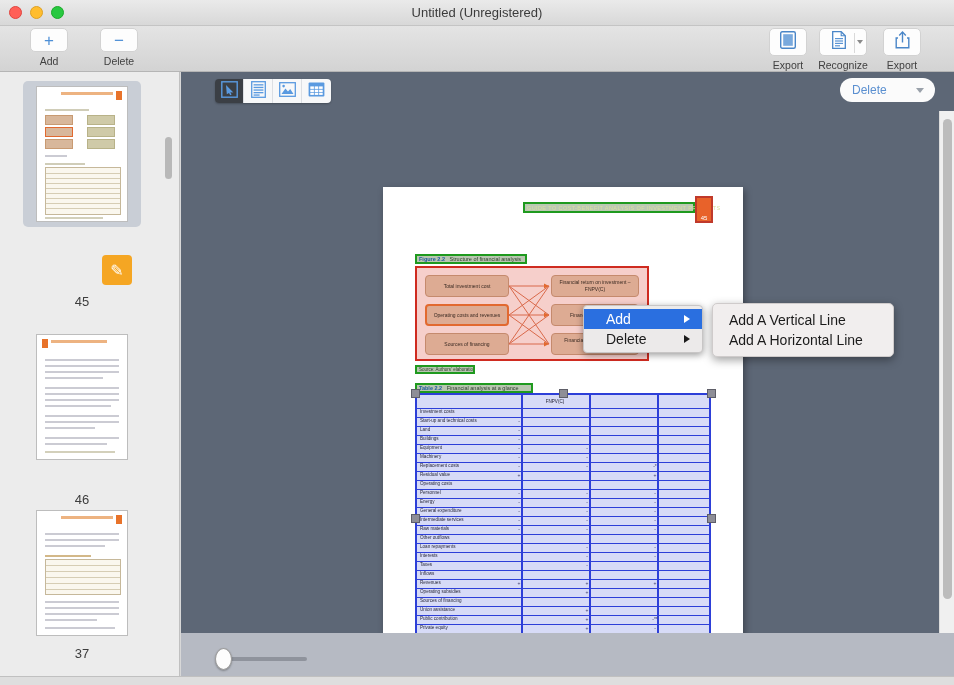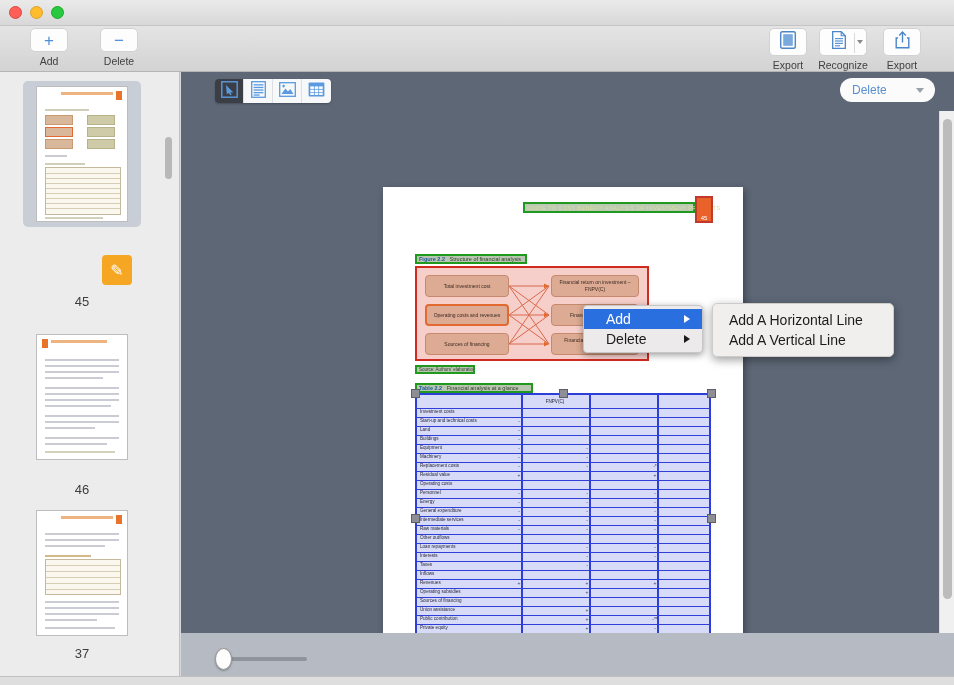--- a/index.html
+++ b/index.html
@@ -291,20 +291,21 @@
 <body>
 
 <div id="app">
 
   <div class="titlebar">
     <div class="traffic">
       <div class="light red"></div>
       <div class="light yellow"></div>
       <div class="light green"></div>
     </div>
+    <div class="win-title">Untitled (Unregistered)</div>
   </div>
 
   <div class="toolbar">
 
     <div class="tb-item" style="left:18px;">
       <div class="tb-btn">
         <span class="plus-glyph">+</span>
       </div>
       <div class="tb-label">Add</div>
     </div>
@@ -403,21 +404,21 @@
         <div class="ln" style="left:8px; top:58px; width:74px;"></div>
       <div class="ln" style="left:8px; top:64px; width:74px;"></div>
         <div class="ln" style="left:8px; top:70px; width:66px;"></div>
       <div class="ln" style="left:8px; top:80px; width:74px;"></div>
         <div class="ln" style="left:8px; top:86px; width:74px;"></div>
       <div class="ln" style="left:8px; top:92px; width:50px;"></div>
       <div class="ln" style="left:8px; top:102px; width:74px;"></div>
         <div class="ln" style="left:8px; top:108px; width:62px;"></div>
       <div class="ln" style="left:8px; top:116px; width:70px; height:2px; background:#c4c0a4;"></div>
     </div>
-    <div class="pg-num" style="top:410px;">46</div>
+    <div class="pg-num" style="top:420px;">46</div>
 
     <div class="thumb" style="left:36px; top:438px; width:92px; height:126px;">
       <div class="pg-hdr"></div>
       <div class="pg-hdr-txt"></div>
       <div class="ln" style="left:8px; top:22px; width:74px;"></div>
         <div class="ln" style="left:8px; top:28px; width:74px;"></div>
       <div class="ln" style="left:8px; top:34px; width:60px;"></div>
       <div class="ln" style="left:8px; top:44px; width:46px; height:2px; background:#c4a060;"></div>
       <div class="tbl" style="left:8px; top:48px; width:76px; height:36px;">
         <div class="r" style="top:5px;"></div>
@@ -688,22 +689,22 @@
       <span>Add</span>
       <div class="ctx-arrow"></div>
     </div>
     <div class="ctx-item">
       <span>Delete</span>
       <div class="ctx-arrow"></div>
     </div>
   </div>
 
   <div class="submenu">
+    <div class="sub-item">Add A Vertical Line</div>
     <div class="sub-item">Add A Horizontal Line</div>
-    <div class="sub-item">Add A Vertical Line</div>
   </div>
 
   <div class="bottombar">
     <div class="zoom-tick" style="left:36px;"></div>
     <div class="zoom-slider"></div>
     <div class="zoom-knob"></div>
   </div>
 
   <div class="statusbar"></div>
 </div>

